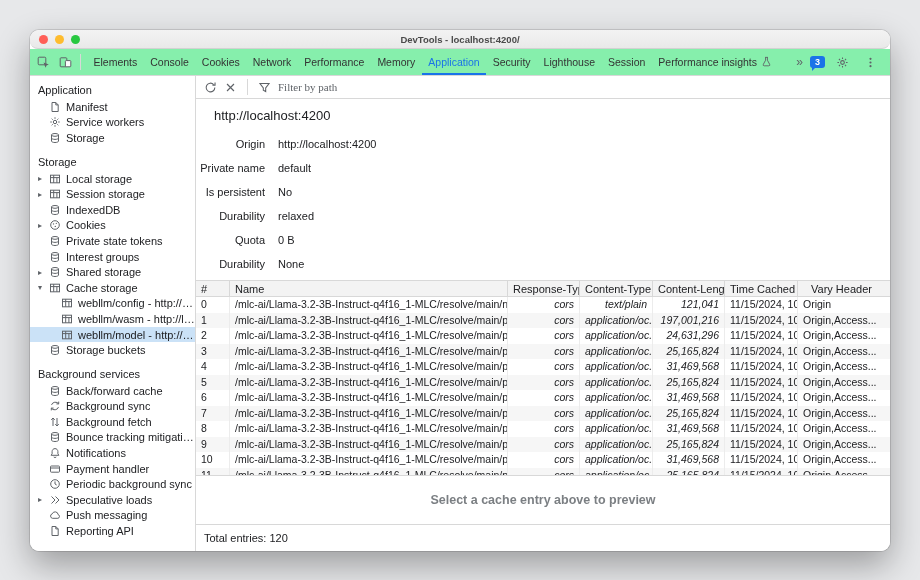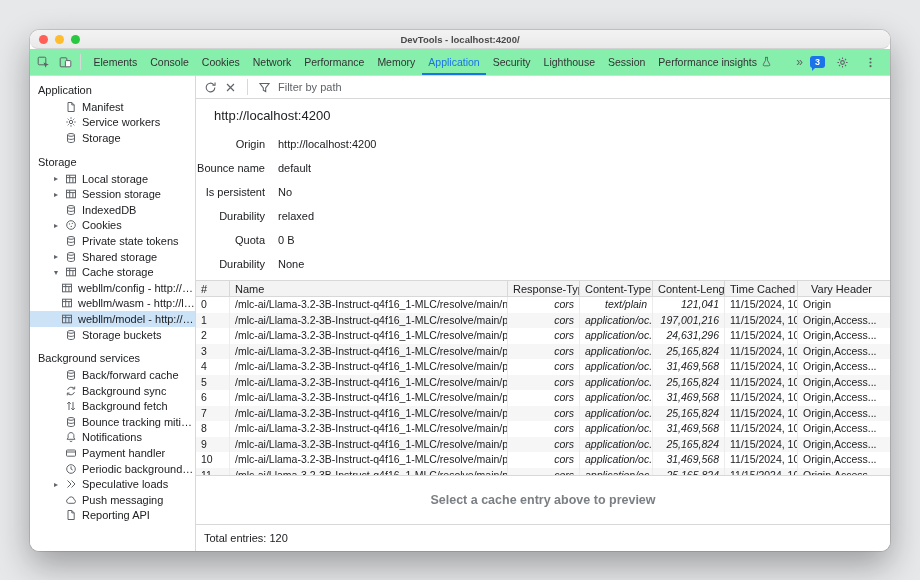--- a/index.html
+++ b/index.html
@@ -37,39 +37,39 @@
     border-radius: 3px; padding: 1.5px 5px; line-height: 1; }
   .bubble::after { content: ""; position: absolute; left: 2px; bottom: -3px;
     border: 3px solid transparent; border-top-color: #1a73e8; border-left-color: #1a73e8; }
 
   
   .content { flex: 1; display: flex; min-height: 0; }
   .sidebar { width: 166px; flex: none; border-right: 1px solid #d8d8d8; overflow: hidden;
     font-size: 11px; color: #202124; padding-top: 2px; background: #fff; }
   .side-section { margin: 10px 0 3px; padding: 0 8px; color: #202124; }
   .side-section:first-child { margin-top: 6px; }
-  .side-item { height: 15.6px; display: flex; align-items: center; padding-left: 24px;
+  .side-item { height: 15.6px; display: flex; align-items: center; padding-left: 8px;
     white-space: nowrap; overflow: hidden; }
   .side-item.indent2 { padding-left: 20px; }
   .side-item.selected { background: #cbe2f7; }
   .arrow { width: 11px; flex: none; font-size: 8px; color: #5f6368; text-align: left; }
   .s-icon { width: 12px; height: 12px; flex: none; display: inline-flex; color: #5f6368; }
   .s-icon svg { width: 12px; height: 12px; }
   .side-item .s-icon { margin-right: 5px; }
   .s-label { overflow: hidden; text-overflow: ellipsis; }
 
   .main { flex: 1; display: flex; flex-direction: column; min-width: 0; background: #fff; }
 
   
   .toolbar { height: 23px; flex: none; display: flex; align-items: center; gap: 7px;
     padding: 0 8px; border-bottom: 1px solid #d8d8d8; color: #5f6368; }
   .toolbar .t-icon { display: inline-flex; }
   .toolbar svg { width: 13px; height: 13px; }
   .filter-input { border: none; outline: none; background: transparent; font-size: 11px;
-    color: #333; width: 230px; font-family: Liberation Sans, sans-serif; }
+    color: #333; width: 230px; font-family: Liberation Serif, serif; }
   .filter-input::placeholder { color: #5f6368; }
 
   
   .meta-block { flex: none; padding-bottom: 10px; }
   .origin-title { font-size: 13px; font-weight: 400; color: #202124; margin: 9px 0 15px 18px; }
   .meta { display: grid; grid-template-columns: 82px auto; row-gap: 12px; font-size: 11px; }
   .meta-key { text-align: right; padding-right: 13px; color: #202124; }
   .meta-value { color: #202124; }
 
   
@@ -266,20 +266,31 @@
           <span class="s-icon">
             <svg viewBox="0 0 12 12" fill="none" stroke="currentColor">
               <ellipse cx="6" cy="2.9" rx="3.5" ry="1.4"></ellipse>
               <path d="M2.5 2.9v6.2c0 .8 1.6 1.4 3.5 1.4s3.5-.6 3.5-1.4V2.9"></path>
               <path d="M2.5 6c0 .8 1.6 1.4 3.5 1.4S9.5 6.8 9.5 6"></path>
             </svg>
           </span>
           <span class="s-label">Private state tokens</span>
         </div>
         <div class="side-item">
+          <span class="arrow"></span>
+          <span class="s-icon">
+            <svg viewBox="0 0 12 12" fill="none" stroke="currentColor">
+              <ellipse cx="6" cy="2.9" rx="3.5" ry="1.4"></ellipse>
+              <path d="M2.5 2.9v6.2c0 .8 1.6 1.4 3.5 1.4s3.5-.6 3.5-1.4V2.9"></path>
+              <path d="M2.5 6c0 .8 1.6 1.4 3.5 1.4S9.5 6.8 9.5 6"></path>
+            </svg>
+          </span>
+          <span class="s-label">Interest groups</span>
+        </div>
+        <div class="side-item">
           <span class="arrow">▸</span>
           <span class="s-icon">
             <svg viewBox="0 0 12 12" fill="none" stroke="currentColor">
               <ellipse cx="6" cy="2.9" rx="3.5" ry="1.4"></ellipse>
               <path d="M2.5 2.9v6.2c0 .8 1.6 1.4 3.5 1.4s3.5-.6 3.5-1.4V2.9"></path>
               <path d="M2.5 6c0 .8 1.6 1.4 3.5 1.4S9.5 6.8 9.5 6"></path>
             </svg>
           </span>
           <span class="s-label">Shared storage</span>
         </div>
@@ -457,21 +468,21 @@
             </svg>
           </span>
         <input class="filter-input" placeholder="Filter by path" style="">
       </div>
 
       <div class="meta-block">
         <h2 class="origin-title">http://localhost:4200</h2>
         <div class="meta" id="meta">
             <div class="meta-key">Origin</div>
             <div class="meta-value">http://localhost:4200</div>
-            <div class="meta-key">Bounce name</div>
+            <div class="meta-key">Private name</div>
             <div class="meta-value">default</div>
             <div class="meta-key">Is persistent</div>
             <div class="meta-value">No</div>
             <div class="meta-key">Durability</div>
             <div class="meta-value">relaxed</div>
             <div class="meta-key">Quota</div>
             <div class="meta-value">0 B</div>
             <div class="meta-key">Durability</div>
             <div class="meta-value">None</div>
           </div>

